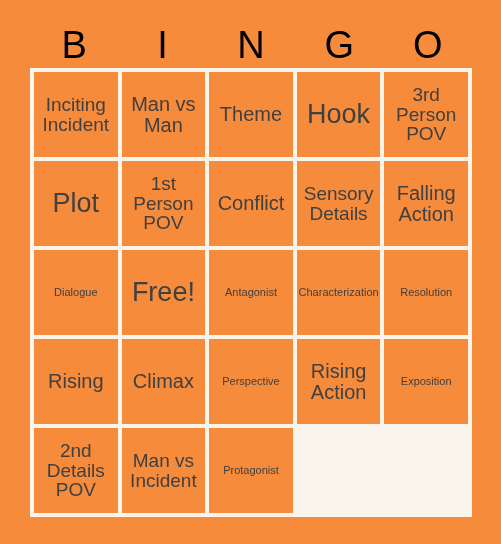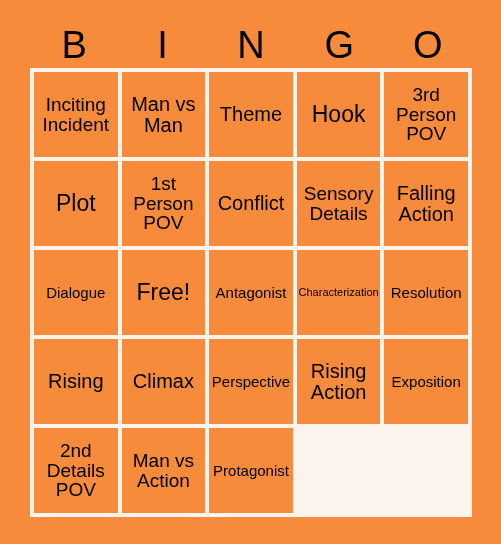--- a/index.html
+++ b/index.html
@@ -57,34 +57,34 @@
     padding: 4px;
     box-sizing: border-box;
   }
 
   .cell {
     background: #F78B3C;
     display: flex;
     align-items: center;
     justify-content: center;
     text-align: center;
-    color: #000000;
+    color: #404040;
     line-height: 1.05;
     padding: 2px 1px;
     box-sizing: border-box;
     overflow: hidden;
     word-wrap: break-word;
   }
 
   
   .fs-xs { font-size: 11px; text-align: right; }
-  .fs-s  { font-size: 15px; }
+  .fs-s  { font-size: 11px; }
   .fs-m  { font-size: 19px; }
   .fs-l  { font-size: 20px; }
-  .fs-xl { font-size: 23px; }
+  .fs-xl { font-size: 27px; }
 </style>
 </head>
 <body>
 
 <div class="bingo-card">
 
   <div class="header-row">
     <div class="header-letter">B</div>
     <div class="header-letter">I</div>
     <div class="header-letter">N</div>
@@ -112,17 +112,17 @@
     <div class="cell fs-xs">Characterization</div>
 
     <div class="cell fs-s">Resolution</div>
     <div class="cell fs-l">Rising</div>
     <div class="cell fs-l">Climax</div>
     <div class="cell fs-s">Perspective</div>
 
     <div class="cell fs-l">Rising Action</div>
     <div class="cell fs-s">Exposition</div>
     <div class="cell fs-m">2nd Details POV</div>
-    <div class="cell fs-m">Man vs Action</div>
+    <div class="cell fs-m">Man vs Incident</div>
     <div class="cell fs-s">Protagonist</div>
   </div>
 
 </div>
 
 </body></html>

